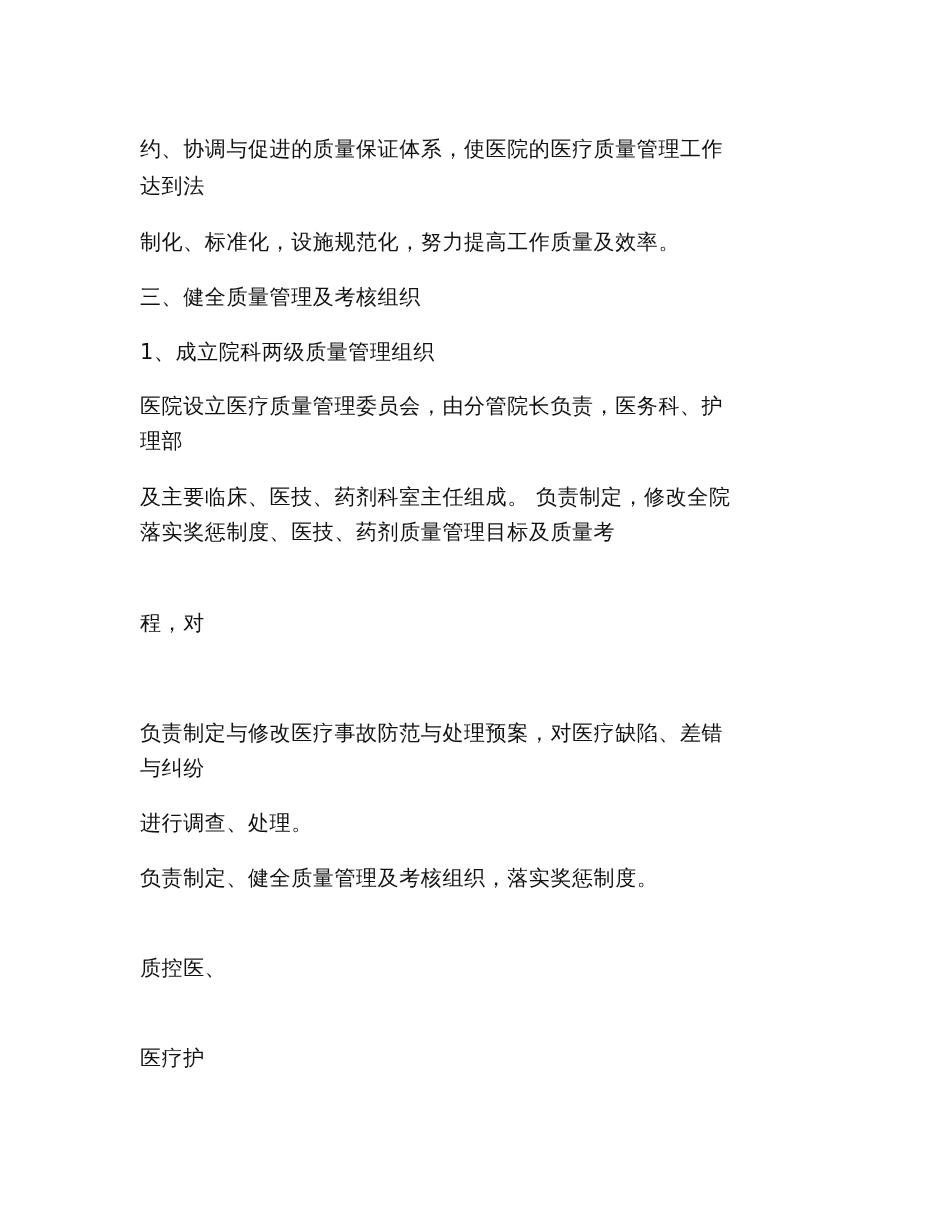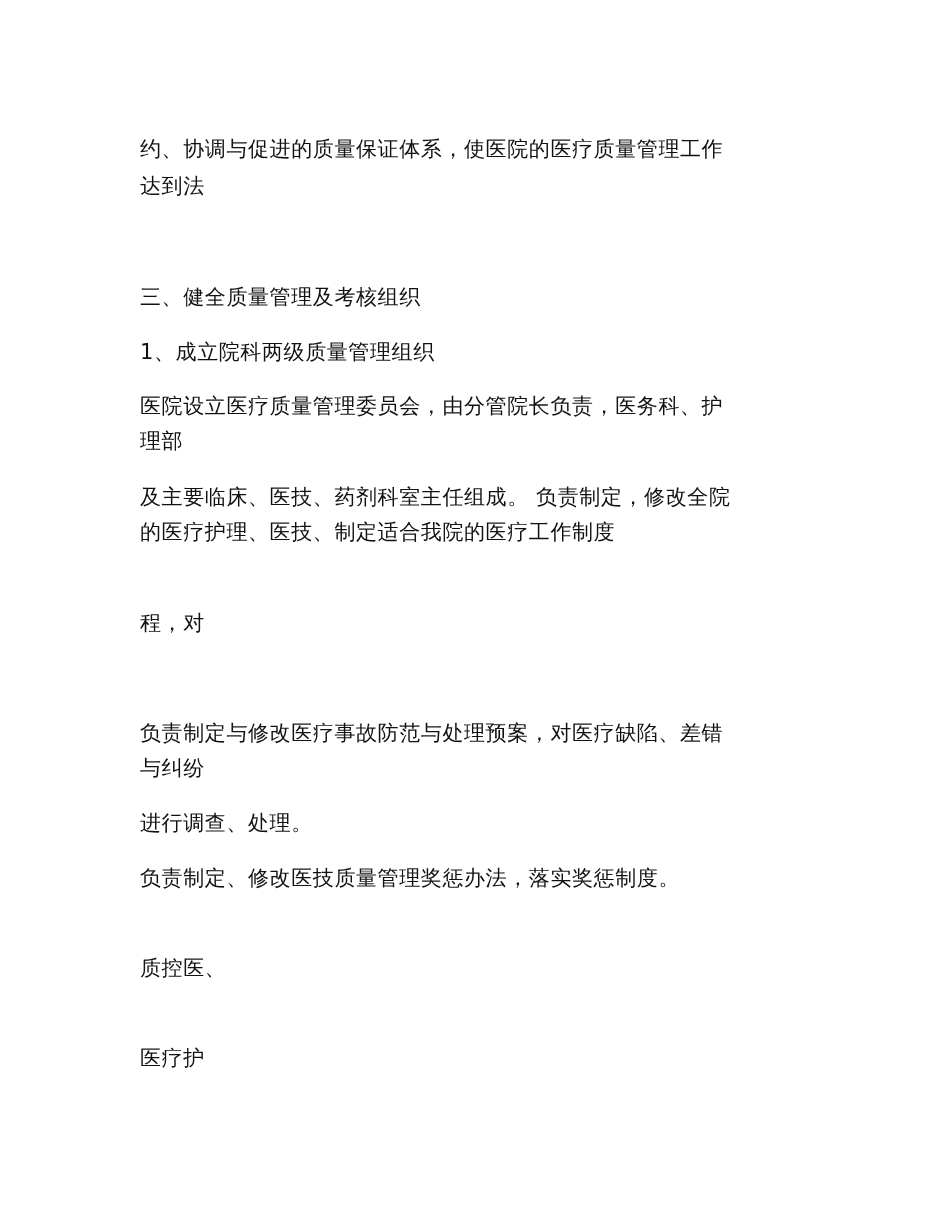--- a/index.html
+++ b/index.html
@@ -15,26 +15,27 @@
       white-space: nowrap;
       letter-spacing: 0.6px;
     }
   </style>
 </head>
 <body>
 
 <div class="page">
   <div class="line" style="top:119px">约、协调与促进的质量保证体系，使医院的医疗质量管理工作</div>
   <div class="line" style="top:156px">达到法</div>
+  <div class="line" style="top:212px">制化、标准化，设施规范化，努力提高工作质量及效率。</div>
   <div class="line" style="top:267px">三、健全质量管理及考核组织</div>
   <div class="line" style="top:322px">1、成立院科两级质量管理组织</div>
   <div class="line" style="top:376px">医院设立医疗质量管理委员会，由分管院长负责，医务科、护</div>
   <div class="line" style="top:411px">理部</div>
   <div class="line" style="top:467px">及主要临床、医技、药剂科室主任组成。 负责制定，修改全院</div>
-  <div class="line" style="top:502px">的医疗护理、医技、制定适合我院的医疗工作制度</div>
+  <div class="line" style="top:502px">落实奖惩制度、医技、药剂质量管理目标及质量考</div>
   <div class="line" style="top:593px">程，对</div>
   <div class="line" style="top:703px">负责制定与修改医疗事故防范与处理预案，对医疗缺陷、差错</div>
   <div class="line" style="top:738px">与纠纷</div>
   <div class="line" style="top:793px">进行调查、处理。</div>
-  <div class="line" style="top:848px">负责制定、修改医技质量管理奖惩办法，落实奖惩制度。</div>
+  <div class="line" style="top:848px">负责制定、健全质量管理及考核组织，落实奖惩制度。</div>
   <div class="line" style="top:938px">质控医、</div>
   <div class="line" style="top:1028px">医疗护</div>
 </div>
 
 </body></html>

